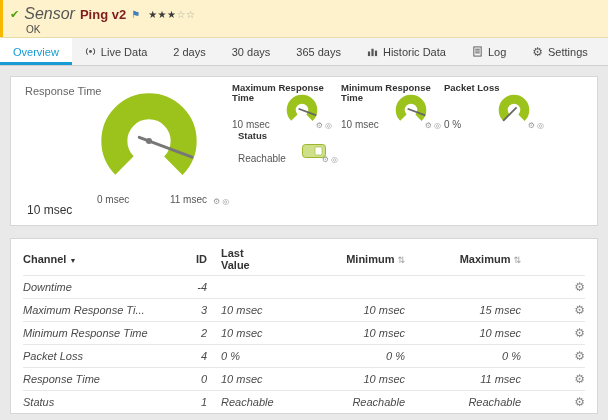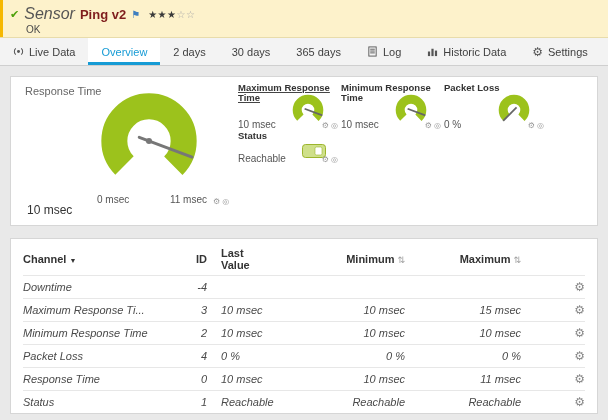--- a/index.html
+++ b/index.html
@@ -29,21 +29,21 @@
   .panel { background:#fff; border:1px solid #d6d6d6; }
   .gauge-panel { position:relative; margin:10px 10px 0 10px; height:150px; }
   .rt-label { position:absolute; left:14px; top:8px; font-size:11px; color:#666; }
   .big-gauge { position:absolute; left:86px; top:12px; }
   .big-gauge-labels { position:absolute; left:86px; top:117px; width:110px; display:flex; justify-content:space-between; font-size:10px; color:#555; }
   .bg-icons { position:absolute; left:200px; top:117px; white-space:nowrap; }
   .big-value { position:absolute; left:16px; top:126px; font-size:12px; color:#333; }
   .tiny-ico { color:#9a9a9a; font-size:8px; margin-left:2px; cursor:pointer; }
 
   .mini { position:absolute; width:100px; top:6px; height:46px; }
-  .mini.m0 { left:227px;text-decoration:underline; } .mini.m1 { left:330px; } .mini.m2 { left:433px; }
+  .mini.m0 { left:221px; } .mini.m1 { left:330px; } .mini.m2 { left:433px; }
   .mini-title { font-size:9.5px; font-weight:bold; color:#333; line-height:10px; }
   .mini-gauge { position:absolute; right:12px; top:9px; }
   .mini-foot { position:absolute; left:0; right:0; top:36px; display:flex; justify-content:space-between; align-items:center; font-size:10px; color:#555; }
 
   .status-block { position:absolute; left:227px; top:54px; width:100px; height:46px; }
   .status-badge { position:absolute; right:12px; top:13px; }
   .status-foot { position:absolute; left:0; right:0; top:22px; display:flex; justify-content:space-between; align-items:center; font-size:10px; color:#555; }
   .status-val { max-width:58px; }
 
   
@@ -68,62 +68,62 @@
     <span class="check">✔</span>
     <span class="kind">Sensor</span>
     <span class="sensor-title">Ping v2</span>
     <span class="flag">⚑</span>
     <span class="stars"><span class="stars-f">★★★</span><span class="stars-e">☆☆</span></span>
   </div>
   <div class="topbar-status">OK</div>
 </header>
 
 <nav class="tabs">
+  <div class="tab active">
+    <span>Overview</span>
+  </div>
   <div class="tab">
     <span class="t-ico">
       <svg width="11" height="11" viewBox="0 0 12 12">
           <circle cx="6" cy="6" r="1.6" fill="#555"></circle>
           <path d="M3 2.5a4.8 4.8 0 0 0 0 7" fill="none" stroke="#555" stroke-width="1.1"></path>
           <path d="M9 2.5a4.8 4.8 0 0 1 0 7" fill="none" stroke="#555" stroke-width="1.1"></path>
         </svg>
     </span>
     <span>Live Data</span>
   </div>
-  <div class="tab active">
-    <span>Overview</span>
-  </div>
   <div class="tab">
     <span>2 days</span>
   </div>
   <div class="tab">
     <span>30 days</span>
   </div>
   <div class="tab">
     <span>365 days</span>
+  </div>
+  <div class="tab">
+    <span class="t-ico">
+      <svg width="11" height="11" viewBox="0 0 12 12">
+          <rect x="1" y="6" width="2.4" height="5" fill="#555"></rect>
+          <rect x="4.8" y="3" width="2.4" height="8" fill="#555"></rect>
+          <rect x="8.6" y="5" width="2.4" height="6" fill="#555"></rect>
+        </svg>
+    </span>
+    <span>Historic Data</span>
   </div>
   <div class="tab">
     <span class="t-ico">
       <svg width="11" height="11" viewBox="0 0 12 12">
           <rect x="2" y="1" width="8" height="10" fill="none" stroke="#555"></rect>
           <line x1="3.5" y1="3.5" x2="8.5" y2="3.5" stroke="#555"></line>
           <line x1="3.5" y1="5.5" x2="8.5" y2="5.5" stroke="#555"></line>
           <line x1="3.5" y1="7.5" x2="8.5" y2="7.5" stroke="#555"></line>
         </svg>
     </span>
     <span>Log</span>
-  </div>
-  <div class="tab">
-    <span class="t-ico">
-      <svg width="11" height="11" viewBox="0 0 12 12">
-          <rect x="1" y="6" width="2.4" height="5" fill="#555"></rect>
-          <rect x="4.8" y="3" width="2.4" height="8" fill="#555"></rect>
-          <rect x="8.6" y="5" width="2.4" height="6" fill="#555"></rect>
-        </svg>
-    </span>
-    <span>Historic Data</span>
   </div>
   <div class="tab">
     <span class="t-ico gear-glyph">⚙</span>
     <span>Settings</span>
   </div>
 </nav>
 
 <section class="panel gauge-panel">
   <div class="rt-label">Response Time</div>
 

